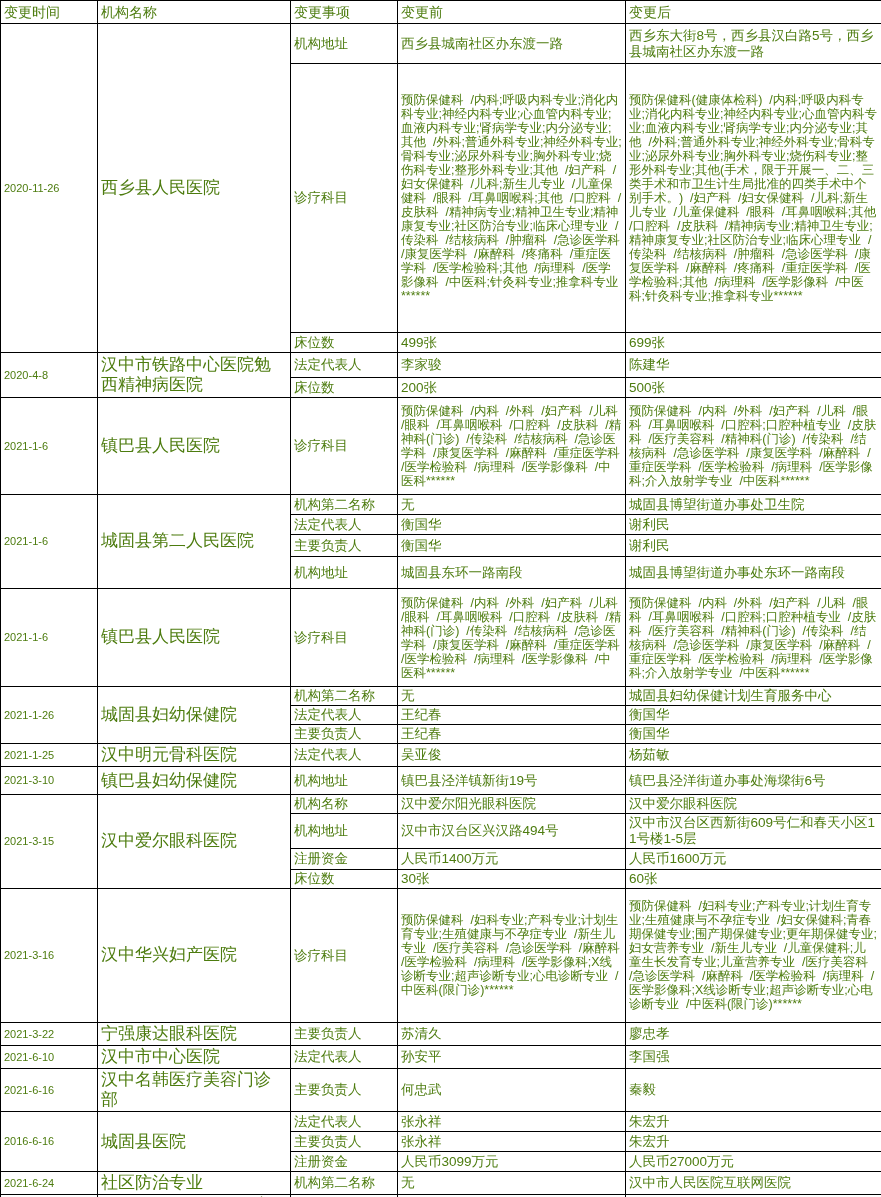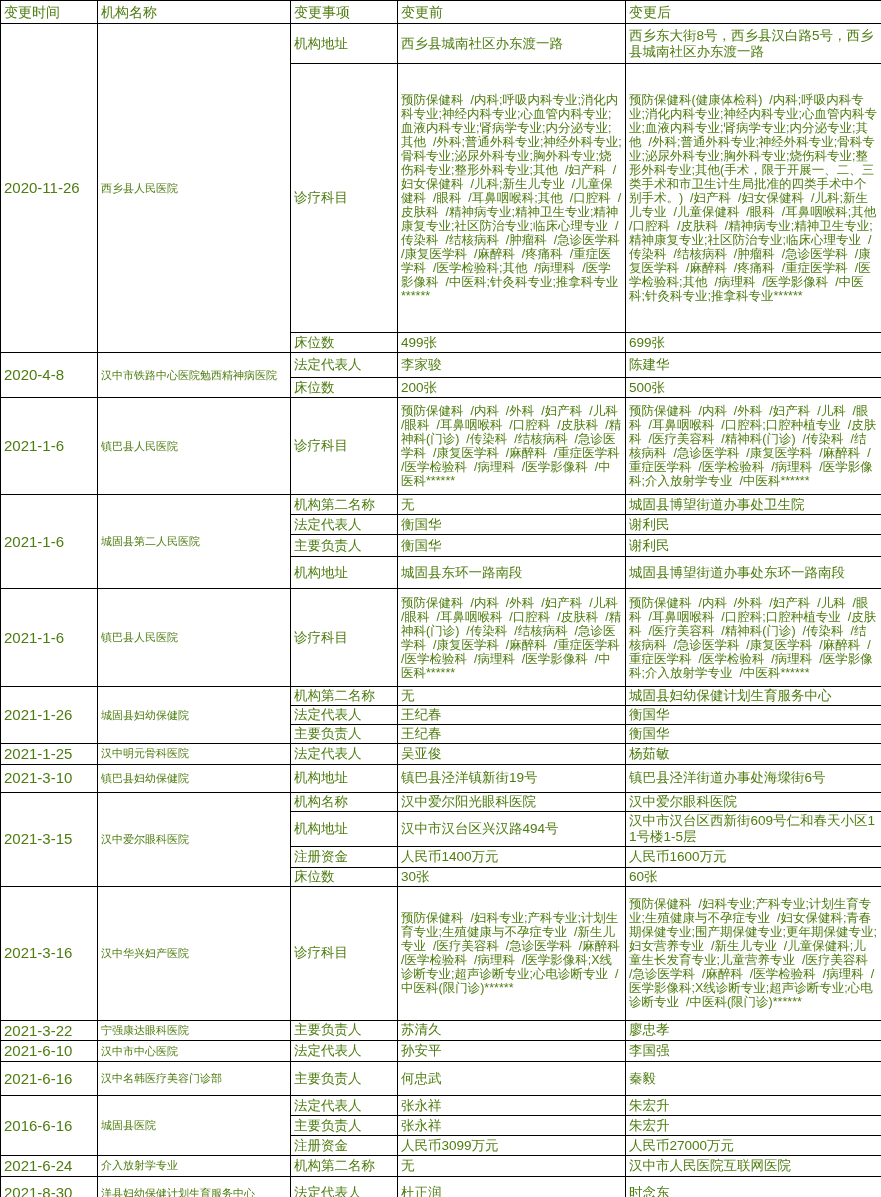--- a/index.html
+++ b/index.html
@@ -2,22 +2,22 @@
 <html><head>
 <meta charset="utf-8">
 <style>
   html,body{margin:0;padding:0;background:#fff;}
   .sheet{width:881px;}
   table{border-collapse:collapse;table-layout:fixed;width:881px;
         font-family:"Liberation Sans","DejaVu Sans",sans-serif;color:#4d7c0f;background:#fff;}
   th,td{border:1px solid #000;padding:1px 3px;vertical-align:middle;text-align:left;
         font-weight:normal;font-size:14px;line-height:1.18;overflow:hidden;word-break:break-all;}
   th{height:20px;}
-  td.c-date{font-size:15px;}
-  td.c-name{font-size:11px;}
+  td.c-date{font-size:11px;}
+  td.c-name{font-size:17px;}
   td.c-item{font-size:13.5px;}
   td.val{white-space:pre-wrap;font-size:13.5px;}
   td.long{white-space:pre-wrap;font-size:12.5px;line-height:14px;padding:2px 3px;}
 </style>
 </head>
 <body>
 
 <div class="sheet">
 <table>
   <colgroup>
@@ -210,21 +210,21 @@
       <td class="val">朱宏升</td>
     </tr>
     <tr style="height:20px">
       <td class="c-item">注册资金</td>
       <td class="val">人民币3099万元</td>
       <td class="val">人民币27000万元</td>
     </tr>
 
     <tr style="height:19px">
       <td class="c-date">2021-6-24</td>
-      <td class="c-name">介入放射学专业</td>
+      <td class="c-name">社区防治专业</td>
       <td class="c-item">机构第二名称</td>
       <td class="val">无</td>
       <td class="val">汉中市人民医院互联网医院</td>
     </tr>
 
     <tr style="height:34px">
       <td class="c-date">2021-8-30</td>
       <td class="c-name">洋县妇幼保健计划生育服务中心</td>
       <td class="c-item">法定代表人</td>
       <td class="val">杜正润</td>

